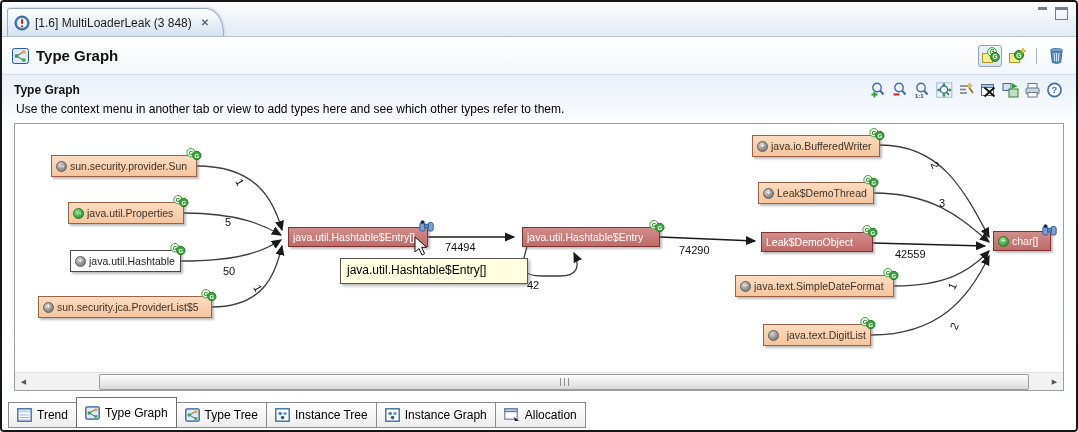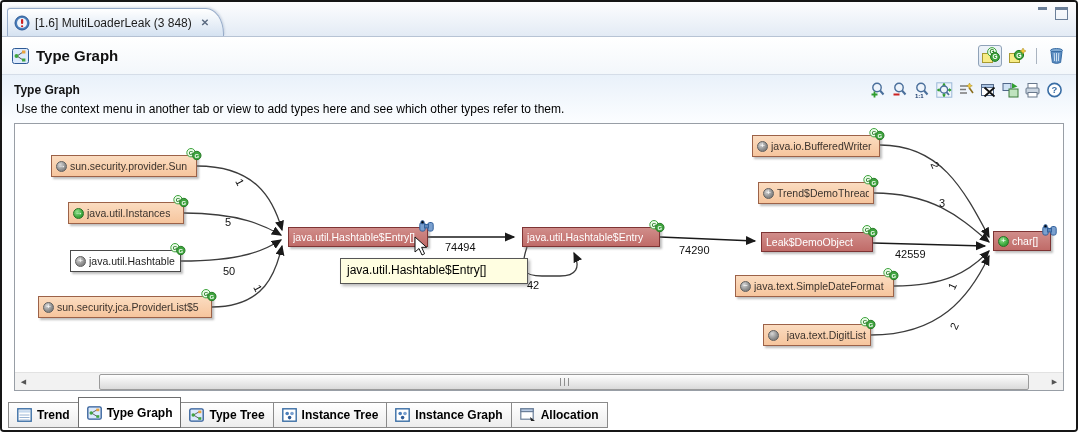--- a/index.html
+++ b/index.html
@@ -61,21 +61,21 @@
   .sb-btn{position:absolute;top:0;width:17px;height:17px;display:flex;align-items:center;justify-content:center;
           font-size:7px;color:#555;background:#f2f2f2;}
   .sb-btn.left{left:0;} .sb-btn.right{right:0;}
   .sb-thumb{position:absolute;left:84px;width:928px;top:1px;height:14px;background:linear-gradient(#fefefe,#dadada);
             border:1px solid #9b9b9b;border-radius:2px;display:flex;align-items:center;justify-content:center;}
   .sb-grip{width:9px;height:8px;background:repeating-linear-gradient(90deg,#8f8f8f 0 1px,transparent 1px 4px);}
 
   
   .bottom-tabs{height:35px;display:flex;align-items:flex-end;padding-left:7px;background:#fff;}
   .btab{display:inline-flex;align-items:center;gap:5px;height:24px;padding:0 8px;margin-left:-1px;margin-bottom:2px;
-        border:1px solid #8a8a8a;background:linear-gradient(#ffffff,#ededed);font-size:12px;color:#000;font-weight:bold;}
+        border:1px solid #8a8a8a;background:linear-gradient(#ffffff,#ededed);font-size:12px;color:#000;}
   .btab.selected{height:29px;background:#fff;border-color:#6e6e6e;z-index:2;}
 </style>
 </head>
 <body>
 
 <div class="frame">
 
   <div class="tabbar">
     <div class="vtab">
       <svg width="16" height="16" viewBox="0 0 16 16">
@@ -232,21 +232,21 @@
             <span class="nlabel">sun.security.provider.Sun</span>
             <svg class="badge" width="18" height="13" viewBox="0 0 18 13">
     <circle cx="6" cy="4.7" r="4.2" fill="#eafbe7" stroke="#3fa43f"></circle>
     <text x="6" y="7" font-size="6" font-weight="bold" text-anchor="middle" fill="#2a7d2a">G</text>
     <circle cx="11.8" cy="7.5" r="4.2" fill="#3fa43f" stroke="#257a25"></circle>
     <text x="11.8" y="9.8" font-size="6" font-weight="bold" text-anchor="middle" fill="#fff">G</text>
             </svg>
           </div>
           <div class="node peach" style="left: 53px; top: 78px; width: 116px;">
             <span class="sphere green">→</span>
-            <span class="nlabel">java.util.Instances</span>
+            <span class="nlabel">java.util.Properties</span>
             <svg class="badge" width="18" height="13" viewBox="0 0 18 13">
     <circle cx="6" cy="4.7" r="4.2" fill="#eafbe7" stroke="#3fa43f"></circle>
     <text x="6" y="7" font-size="6" font-weight="bold" text-anchor="middle" fill="#2a7d2a">G</text>
     <circle cx="11.8" cy="7.5" r="4.2" fill="#3fa43f" stroke="#257a25"></circle>
     <text x="11.8" y="9.8" font-size="6" font-weight="bold" text-anchor="middle" fill="#fff">G</text>
             </svg>
           </div>
           <div class="node plain" style="left: 55px; top: 126px; width: 111px;">
             <span class="sphere gray">+</span>
             <span class="nlabel">java.util.Hashtable</span>
@@ -309,21 +309,21 @@
             <span class="nlabel">java.io.BufferedWriter</span>
             <svg class="badge" width="18" height="13" viewBox="0 0 18 13">
     <circle cx="6" cy="4.7" r="4.2" fill="#eafbe7" stroke="#3fa43f"></circle>
     <text x="6" y="7" font-size="6" font-weight="bold" text-anchor="middle" fill="#2a7d2a">G</text>
     <circle cx="11.8" cy="7.5" r="4.2" fill="#3fa43f" stroke="#257a25"></circle>
     <text x="11.8" y="9.8" font-size="6" font-weight="bold" text-anchor="middle" fill="#fff">G</text>
             </svg>
           </div>
           <div class="node peach" style="left: 743px; top: 58px; width: 116px;">
             <span class="sphere gray">+</span>
-            <span class="nlabel">Trend$DemoThread</span>
+            <span class="nlabel">Leak$DemoThread</span>
             <svg class="badge" width="18" height="13" viewBox="0 0 18 13">
     <circle cx="6" cy="4.7" r="4.2" fill="#eafbe7" stroke="#3fa43f"></circle>
     <text x="6" y="7" font-size="6" font-weight="bold" text-anchor="middle" fill="#2a7d2a">G</text>
     <circle cx="11.8" cy="7.5" r="4.2" fill="#3fa43f" stroke="#257a25"></circle>
     <text x="11.8" y="9.8" font-size="6" font-weight="bold" text-anchor="middle" fill="#fff">G</text>
             </svg>
           </div>
           <div class="node peach" style="left: 720px; top: 151px; width: 159px;">
             <span class="sphere gray">−</span>
             <span class="nlabel">java.text.SimpleDateFormat</span>

